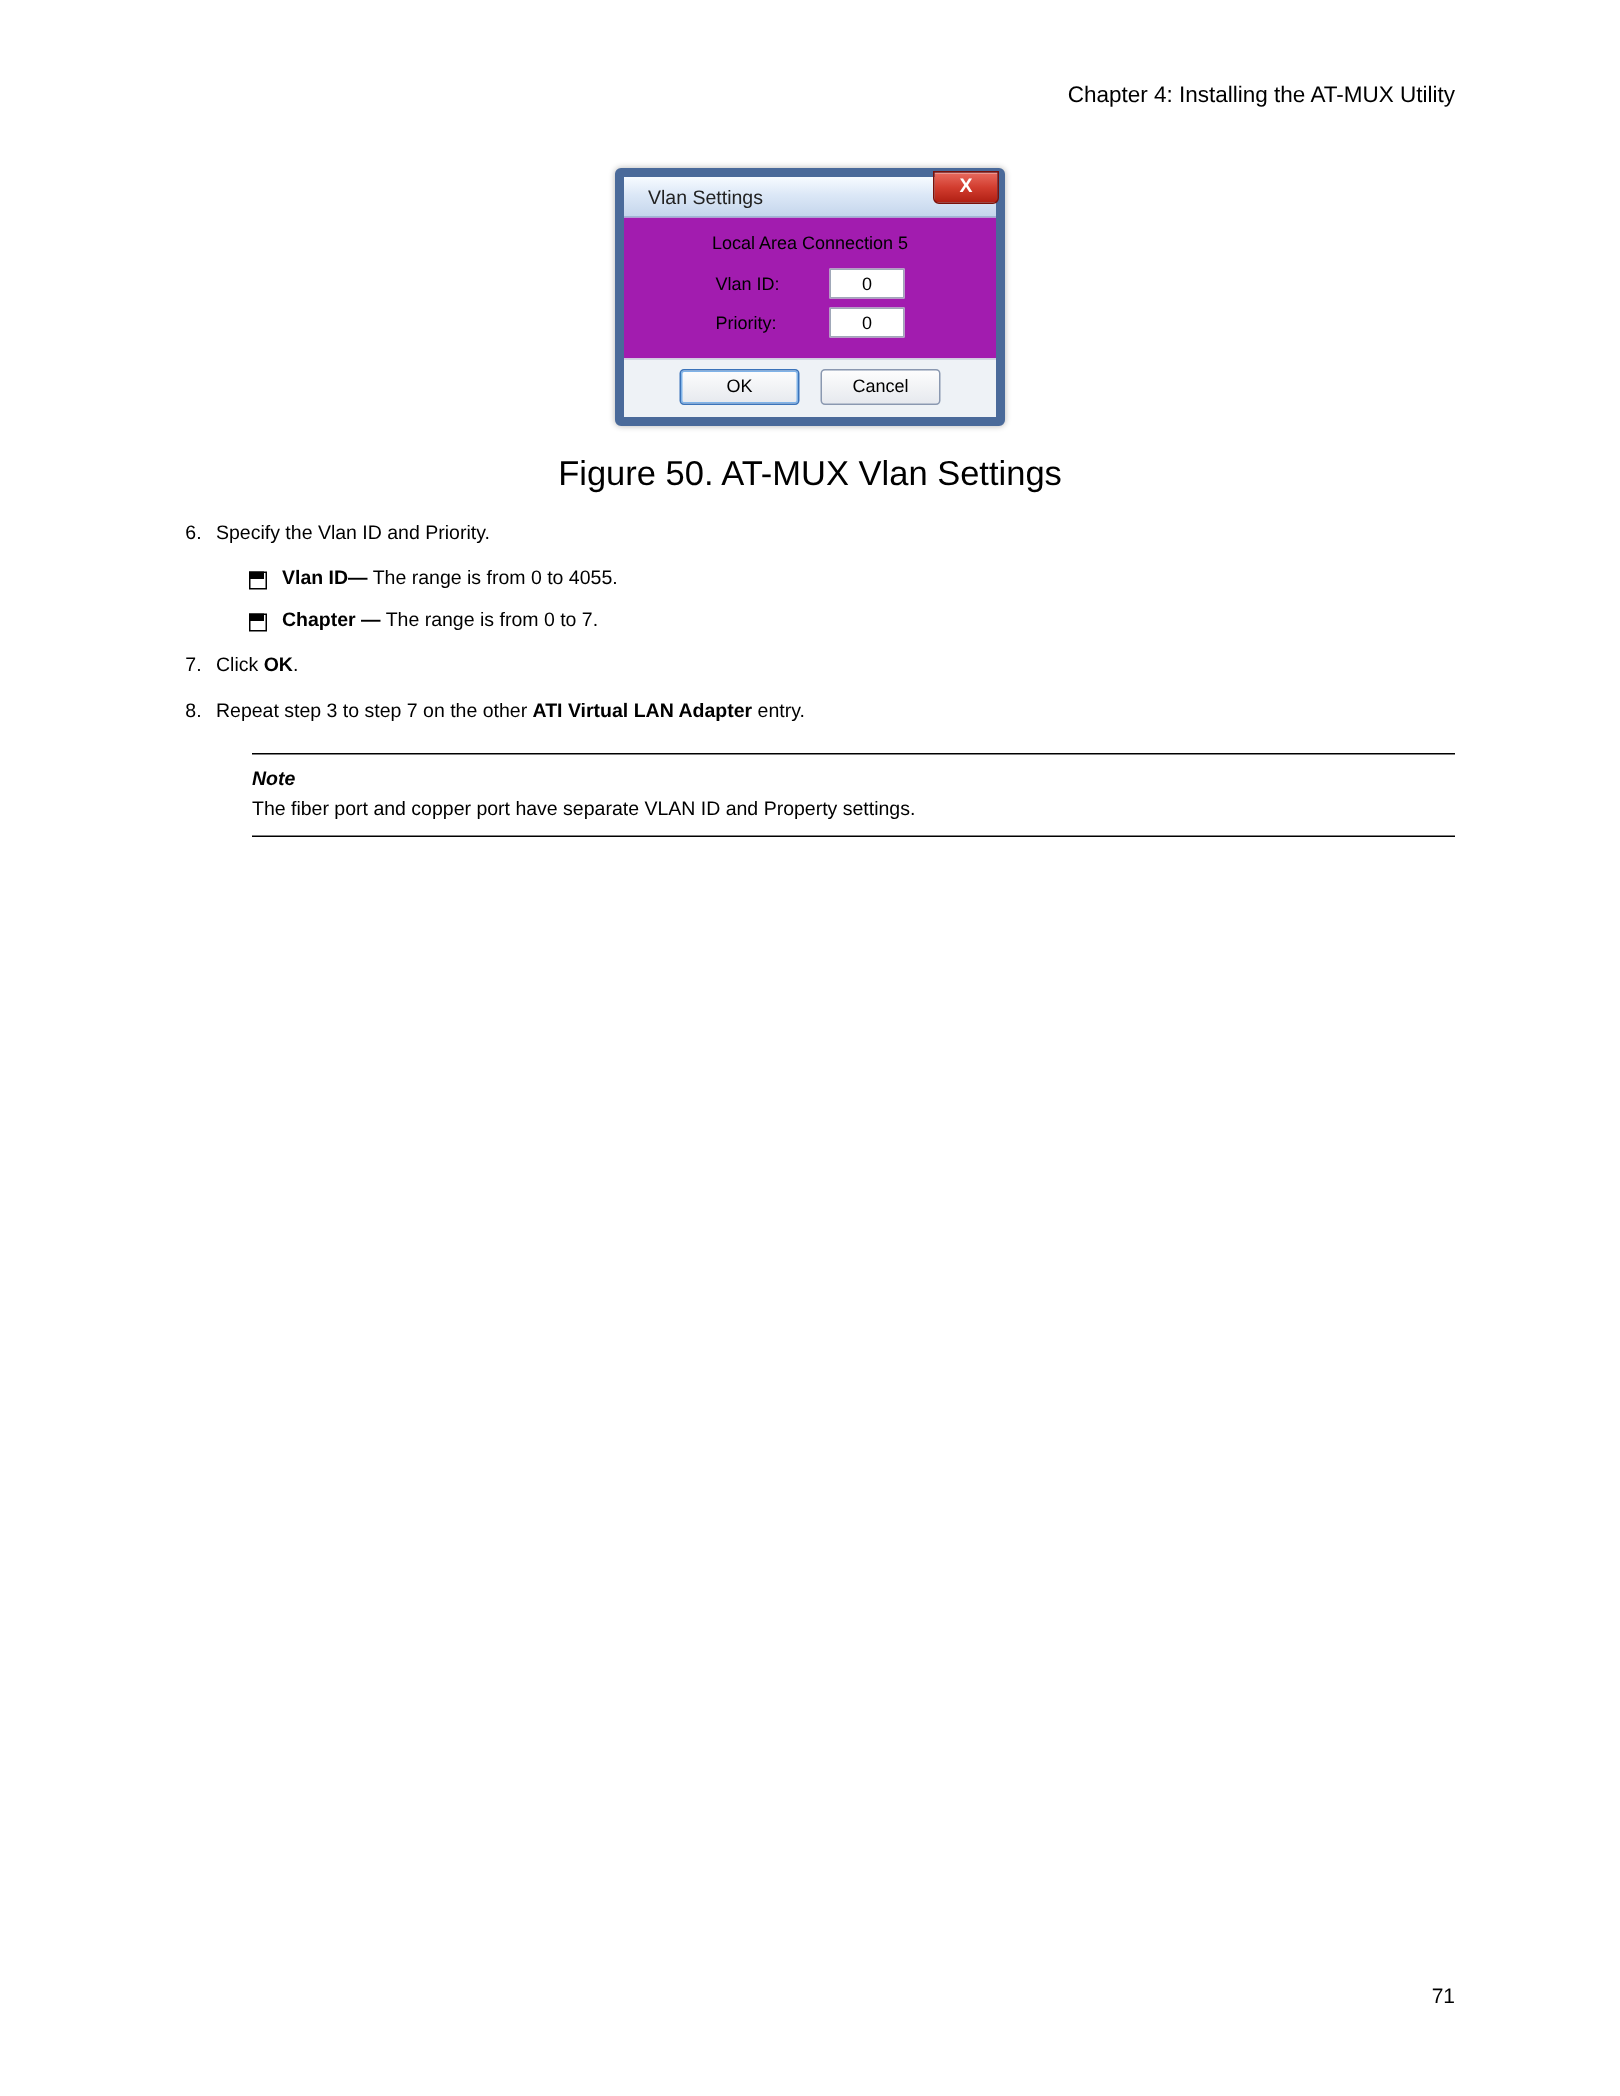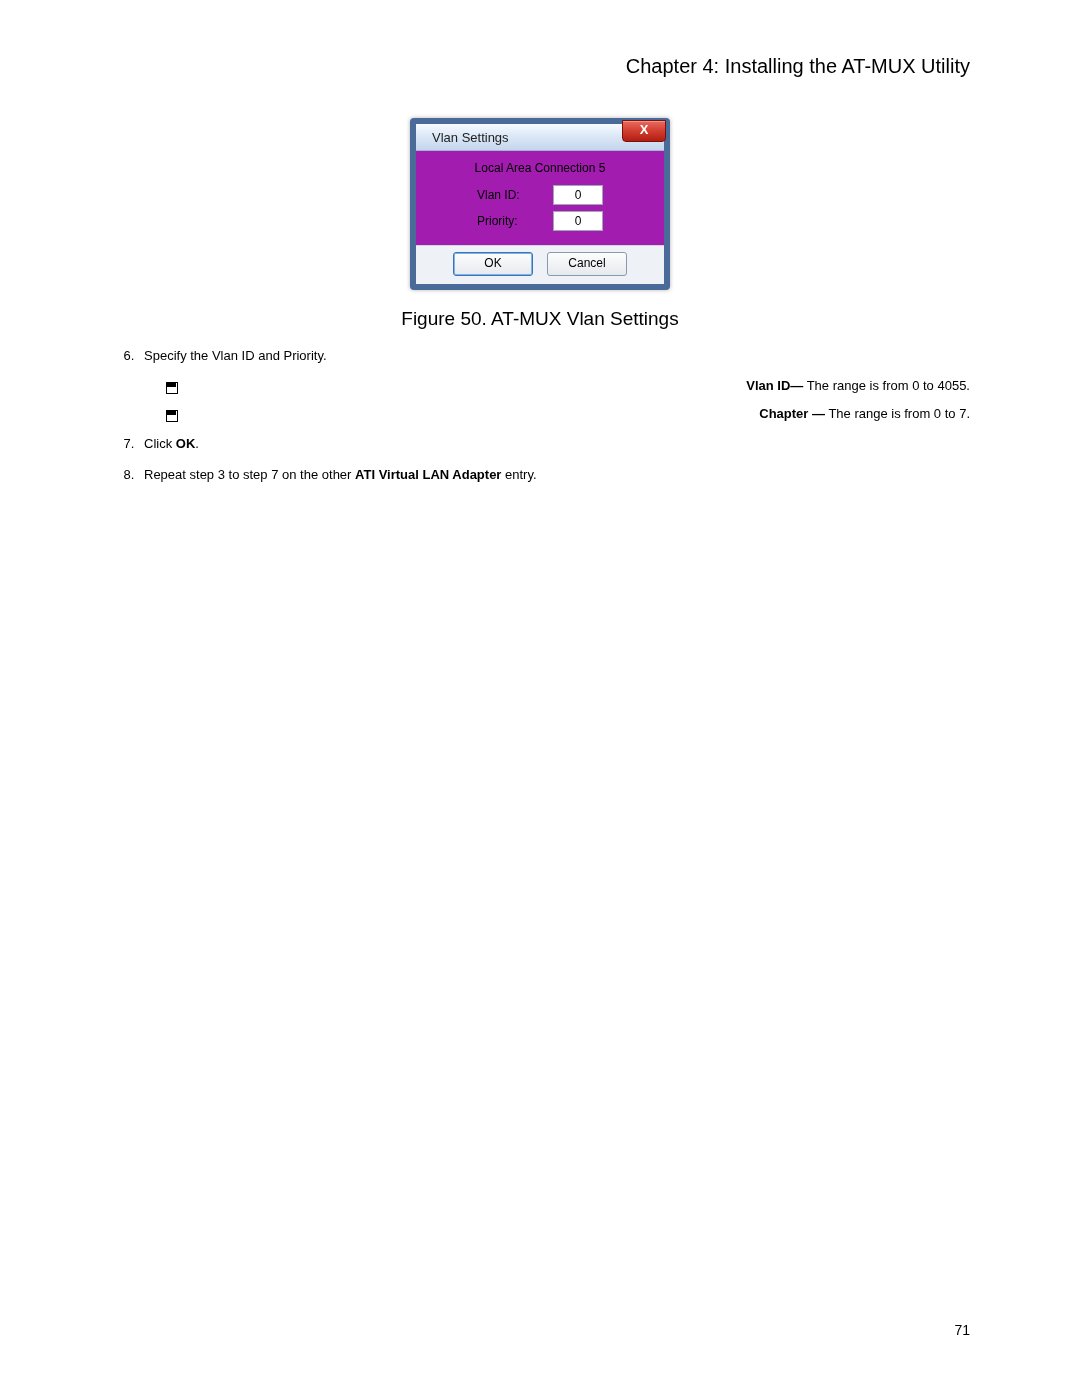--- a/index.html
+++ b/index.html
@@ -10,21 +10,21 @@
     font-family: Arial, Helvetica, sans-serif;
     background: #fff;
     color: #000;
     position: relative;
   }
   .page {
     padding: 55px 110px 0 110px;
   }
   .chapter-header {
     text-align: right;
-    font-size: 20px;
+    font-size: 15px;
     margin-bottom: 40px;
   }
   .dialog-wrapper {
     text-align: center;
     margin-top: 10px;
   }
   .dialog {
     display: inline-block;
     width: 248px;
     border: 6px solid #4a6a9a;
@@ -107,21 +107,21 @@
     border-radius: 3px;
     line-height: 20px;
     text-align: center;
   }
   .dlg-btn.default {
     border: 1px solid #3b73b9;
     box-shadow: 0 0 0 1px #7fb3e8 inset;
   }
   .figure-caption {
     text-align: center;
-    font-size: 19px;
+    font-size: 23px;
     margin-top: 18px;
     margin-bottom: 16px;
   }
   .body-text {
     font-size: 13px;
     line-height: 1.55;
   }
   ol.main-list {
     margin: 0;
     padding-left: 28px;
@@ -132,21 +132,20 @@
   }
   .sublist {
     list-style: none;
     padding-left: 22px;
     margin: 10px 0;
   }
   .sublist li {
     position: relative;
     padding-left: 22px;
     margin-bottom: 8px;
-    text-align: right;
   }
   .sublist li::before {
     content: "";
     position: absolute;
     left: 0;
     top: 6px;
     width: 10px;
     height: 10px;
     border: 1.4px solid #000;
     background: #fff;
@@ -224,16 +223,20 @@
         </ul>
       </li>
       <li>
         <span>Click </span><span class="bold">OK</span><span>.</span>
       </li>
       <li>
         <span>Repeat step 3 to step 7 on the other </span><span class="bold">ATI Virtual LAN Adapter</span><span> entry.</span>
       </li>
     </ol>
 
+    <div class="note-box">
+      <div class="note-title">Note</div>
+      <div>The fiber port and copper port have separate VLAN ID and Property settings.</div>
+    </div>
   </div>
 </div>
 
 <div class="page-number">71</div>
 
 </body></html>

